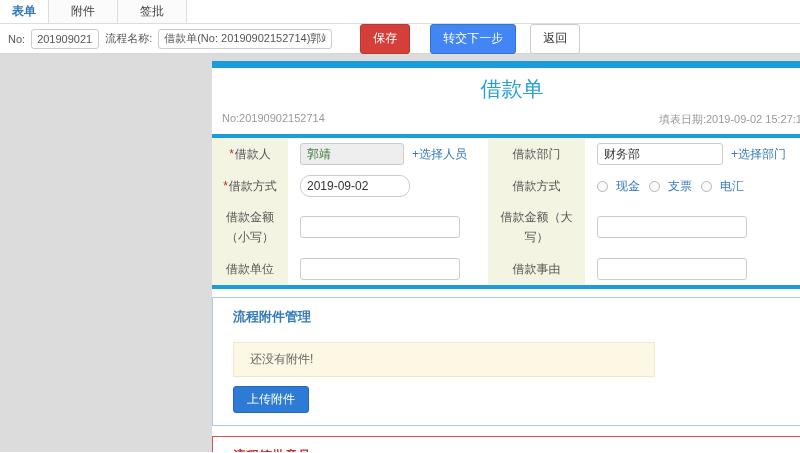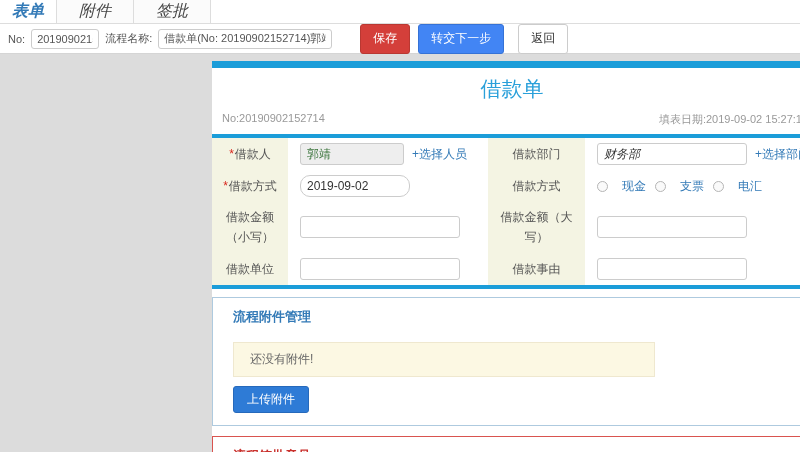--- a/index.html
+++ b/index.html
@@ -1,63 +1,63 @@
 <!DOCTYPE html>
 <html style="--accent-bar: #1b9dd9; --title-blue: #2aa0da; --save-red: #d43f3a; --forward-blue: #4285f4; --upload-blue: #2e7bd6; --heading-blue: #337ab7; --heading-red: #c9302c; --label-beige: #f4f4e3; --link-blue: #337ab7; --borrower-green: #3c763d;"><head>
 <meta charset="utf-8">
 <style>
   * { margin:0; padding:0; box-sizing:border-box; }
   html,body { width:800px; height:453px; overflow:hidden; background:#fff;
     font-family:"Liberation Sans","DejaVu Sans",sans-serif; font-size:12px; color:#333; }
 
   
   .tabbar { display:flex; height:24px; background:#fff; border-bottom:1px solid #ddd; align-items:stretch; }
-  .tab { display:flex; align-items:center; padding:0 22px; font-size:16px; color:#444;
-         border-right:1px solid #ddd; background:#fbfbfb; cursor:pointer;font-style:italic; }
+  .tab { display:flex; align-items:center; padding:0 22px; font-size:12px; color:#444;
+         border-right:1px solid #ddd; background:#fbfbfb; cursor:pointer; }
   .tab:first-child { padding:0 12px; }
   .tab.active { background:#fff; color:var(--link-blue,#337ab7); font-weight:bold; }
 
   
   .topbar { display:flex; align-items:center; height:30px; padding:0 8px; gap:6px;
             background:#fff; border-bottom:1px solid #d5d5d5; }
   .topbar .lbl { color:#555; font-size:11px; white-space:nowrap; }
   .topbar input { height:20px; border:1px solid #ccc; border-radius:3px; padding:0 5px;
                   font-size:11px; color:#555; font-family:inherit; }
   .inp-no { width:68px; }
   .inp-flow { width:174px; }
   .btn { height:30px; padding:0 12px; font-size:12px; border-radius:3px; border:1px solid transparent;
          cursor:pointer; font-family:inherit; }
   .btn-save { background:var(--save-red,#d43f3a); border-color:#b93832; color:#fff; margin-left:22px; }
-  .btn-forward { background:var(--forward-blue,#4285f4); border-color:#3572d6; color:#fff; margin-left:2px; }
+  .btn-forward { background:var(--forward-blue,#4285f4); border-color:#3572d6; color:#fff; margin-left:14px; }
   .btn-back { background:#fff; border-color:#ccc; color:#333; margin-left:8px; }
 
   
   .workspace { position:relative; height:398px; background:#dcdcdc; overflow:hidden; }
   .page-col { position:absolute; left:212px; top:7px; width:600px; background:#fff; padding-bottom:4px; }
 
   
   .bar { height:7px; background:var(--accent-bar,#1b9dd9); }
   .bar-thin { height:4px; background:var(--accent-bar,#1b9dd9); }
   .form-title { text-align:center; font-size:21px; color:var(--title-blue,#2aa0da); padding:7px 0 3px; }
   .meta-row { display:flex; justify-content:space-between; padding:6px 10px 7px; font-size:11px; color:#999; }
   .fields { display:grid; grid-template-columns:76px 200px 97px 215px; }
   .flabel { background:var(--label-beige,#f4f4e3); display:flex; align-items:center; justify-content:center;
             text-align:center; padding:5px 10px; color:#555; line-height:1.7; }
   .fcell { display:flex; align-items:center; padding:5px 0 5px 12px; gap:8px; }
   .req { color:#d9261c; margin-right:1px; }
   .fld { height:22px; border:1px solid #ccc; border-radius:3px; padding:0 6px; font-size:12px;
          font-family:inherit; color:#333; }
   .fld-borrower { width:104px; background:#eee; color:var(--borrower-green,#3c763d); }
-  .fld-dept { width:150px;font-style:italic; }
+  .fld-dept { width:126px; }
   .fld-date { width:110px;border-radius:10px; }
   .fld-mid { width:160px; }
   .fld-right { width:150px; }
   a.sel-link { color:var(--link-blue,#337ab7); text-decoration:none; font-size:12px; white-space:nowrap; }
   .radio-group { display:flex; align-items:center; gap:9px; }
-  .radio-opt { display:flex; align-items:center; gap:14px; color:var(--link-blue,#337ab7); }
+  .radio-opt { display:flex; align-items:center; gap:8px; color:var(--link-blue,#337ab7); }
   .radio-dot { width:11px; height:11px; border:1px solid #b5b5b5; border-radius:50%;
                background:#fafafa; display:inline-block; }
 
   
   .attach-panel { margin:8px 0 10px; border:1px solid #aecadf; padding:10px 20px 12px; background:#fff; }
   .panel-h-blue { color:var(--heading-blue,#337ab7); font-weight:bold; font-size:13px; margin-bottom:16px; }
   .alert-empty { width:422px; background:#fcf8e3; border:1px solid #efe8cf; padding:8px 16px;
                  font-size:12px; color:#666; margin-bottom:9px; }
   .btn-upload { background:var(--upload-blue,#2e7bd6); border:1px solid #2669bb; color:#fff;
                 font-size:12px; padding:4px 13px; border-radius:3px; cursor:pointer; font-family:inherit; }

